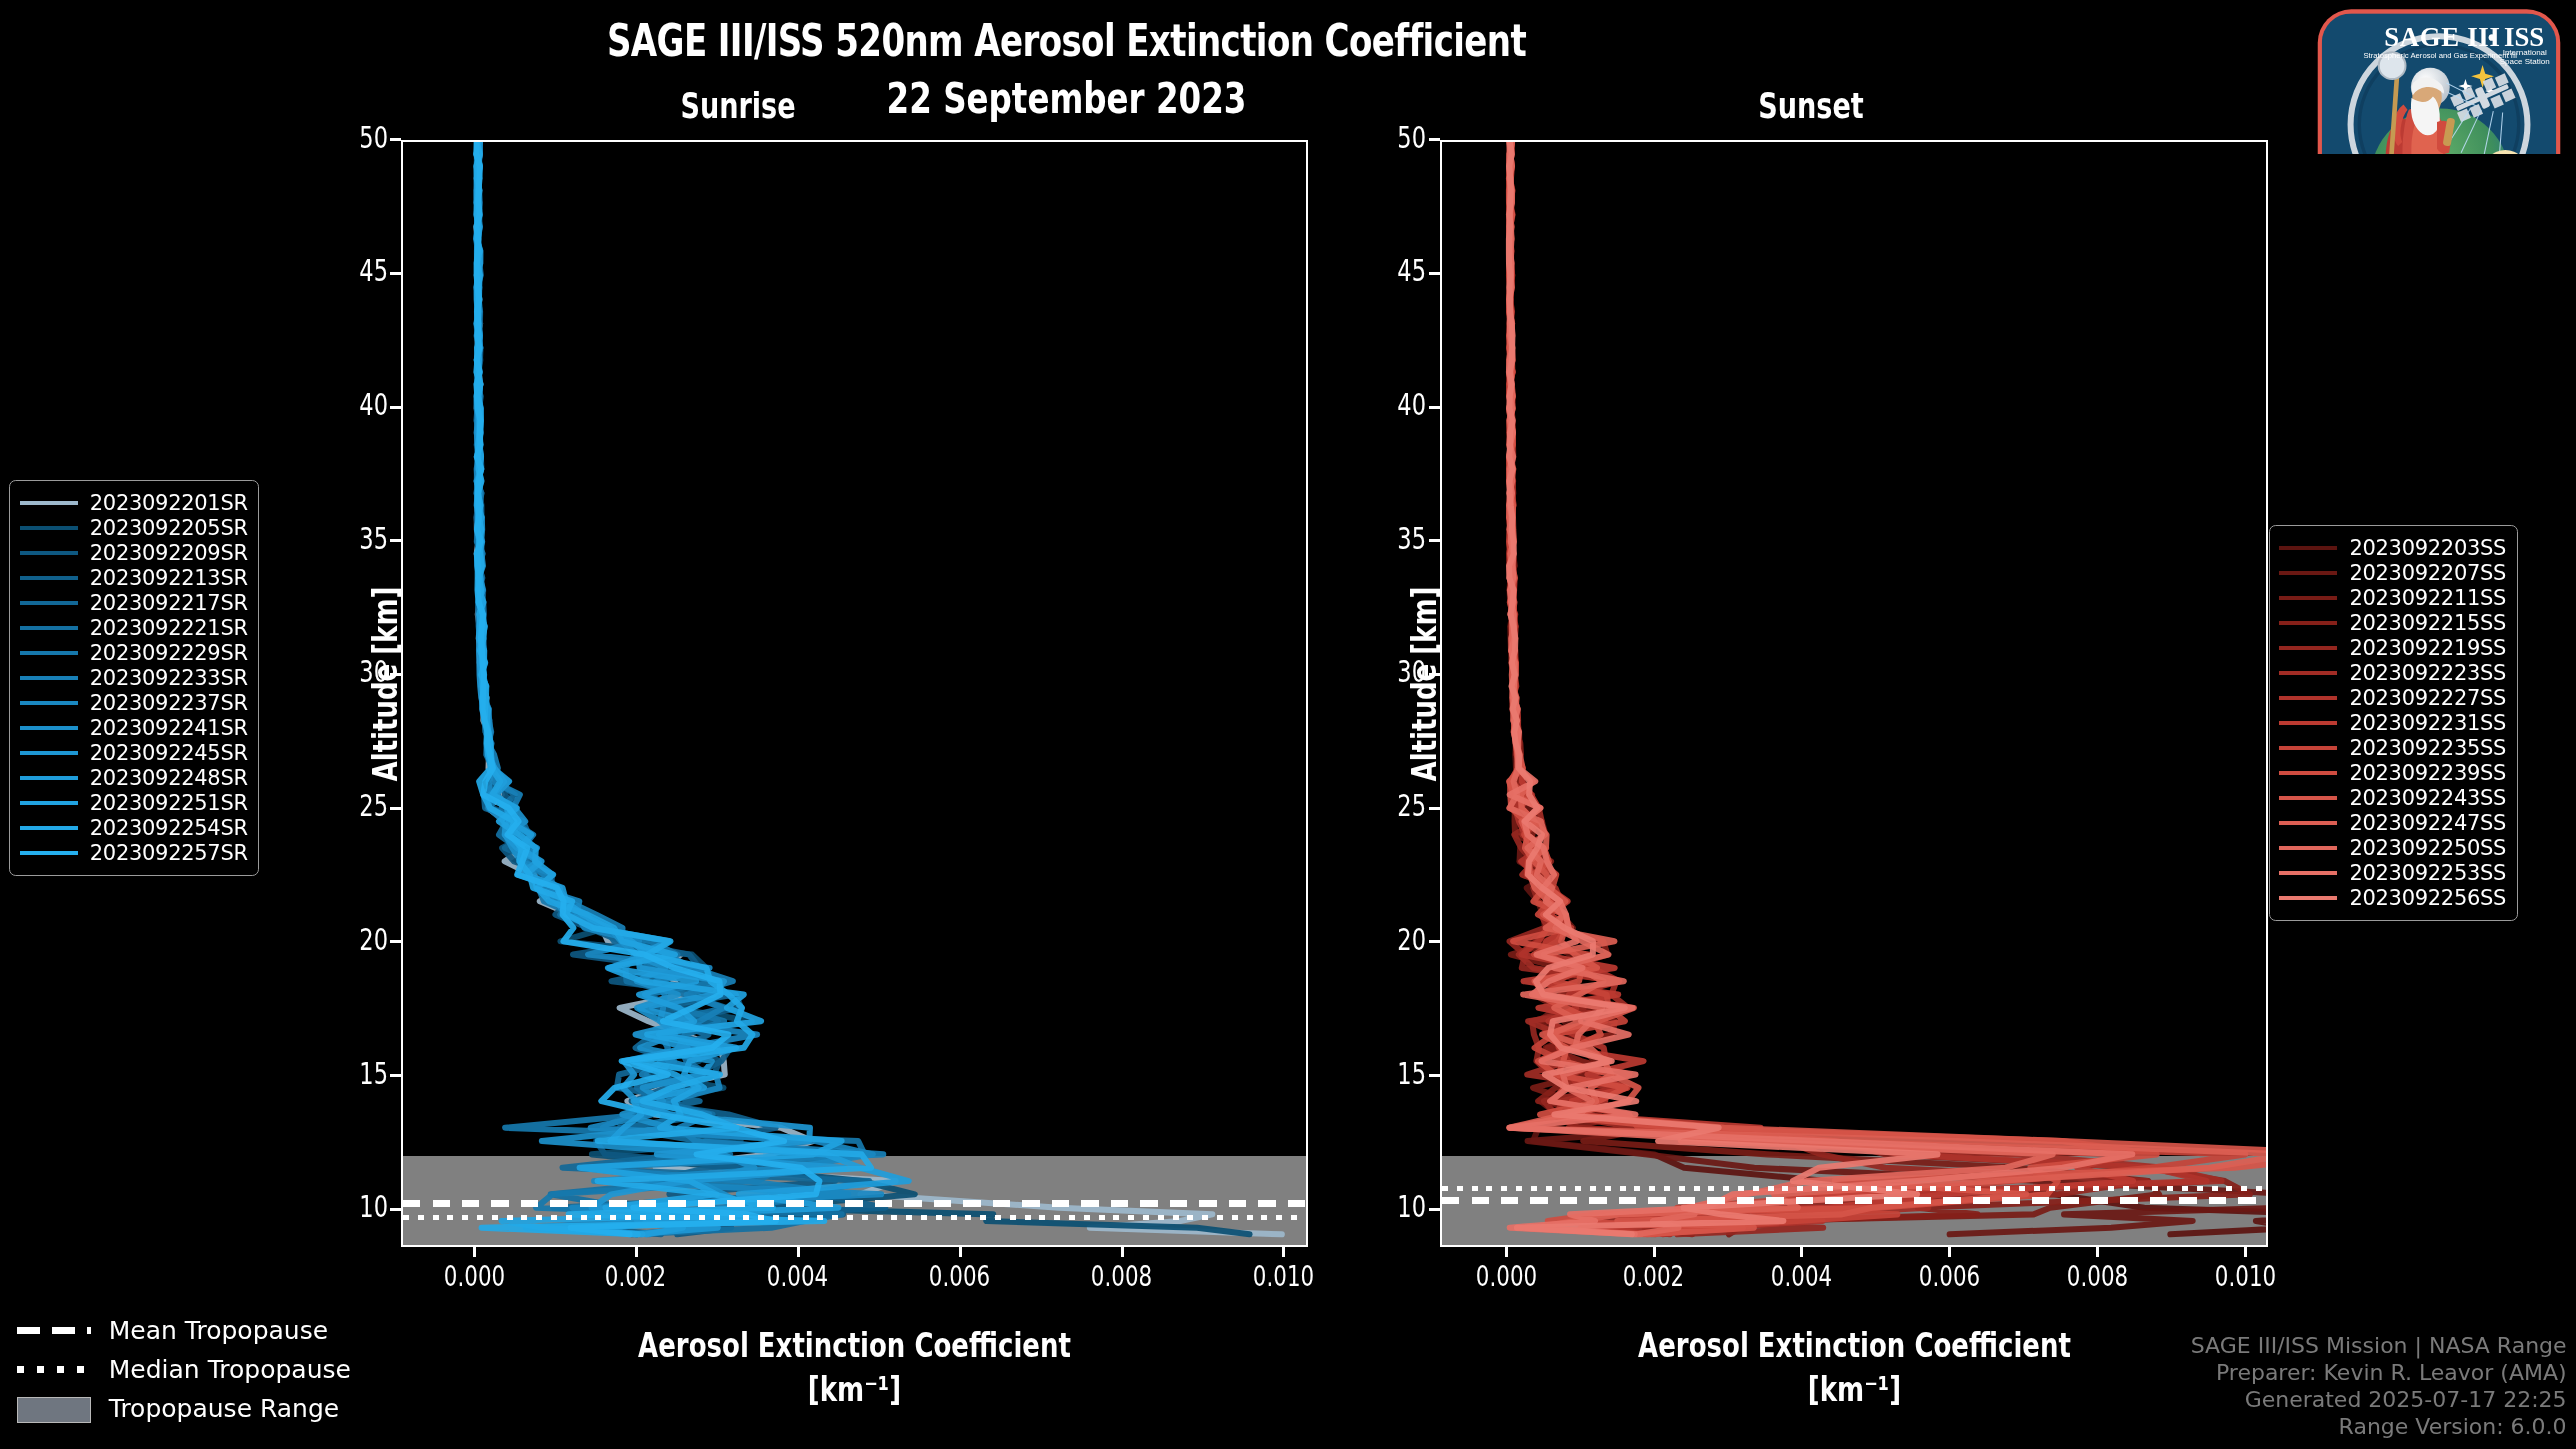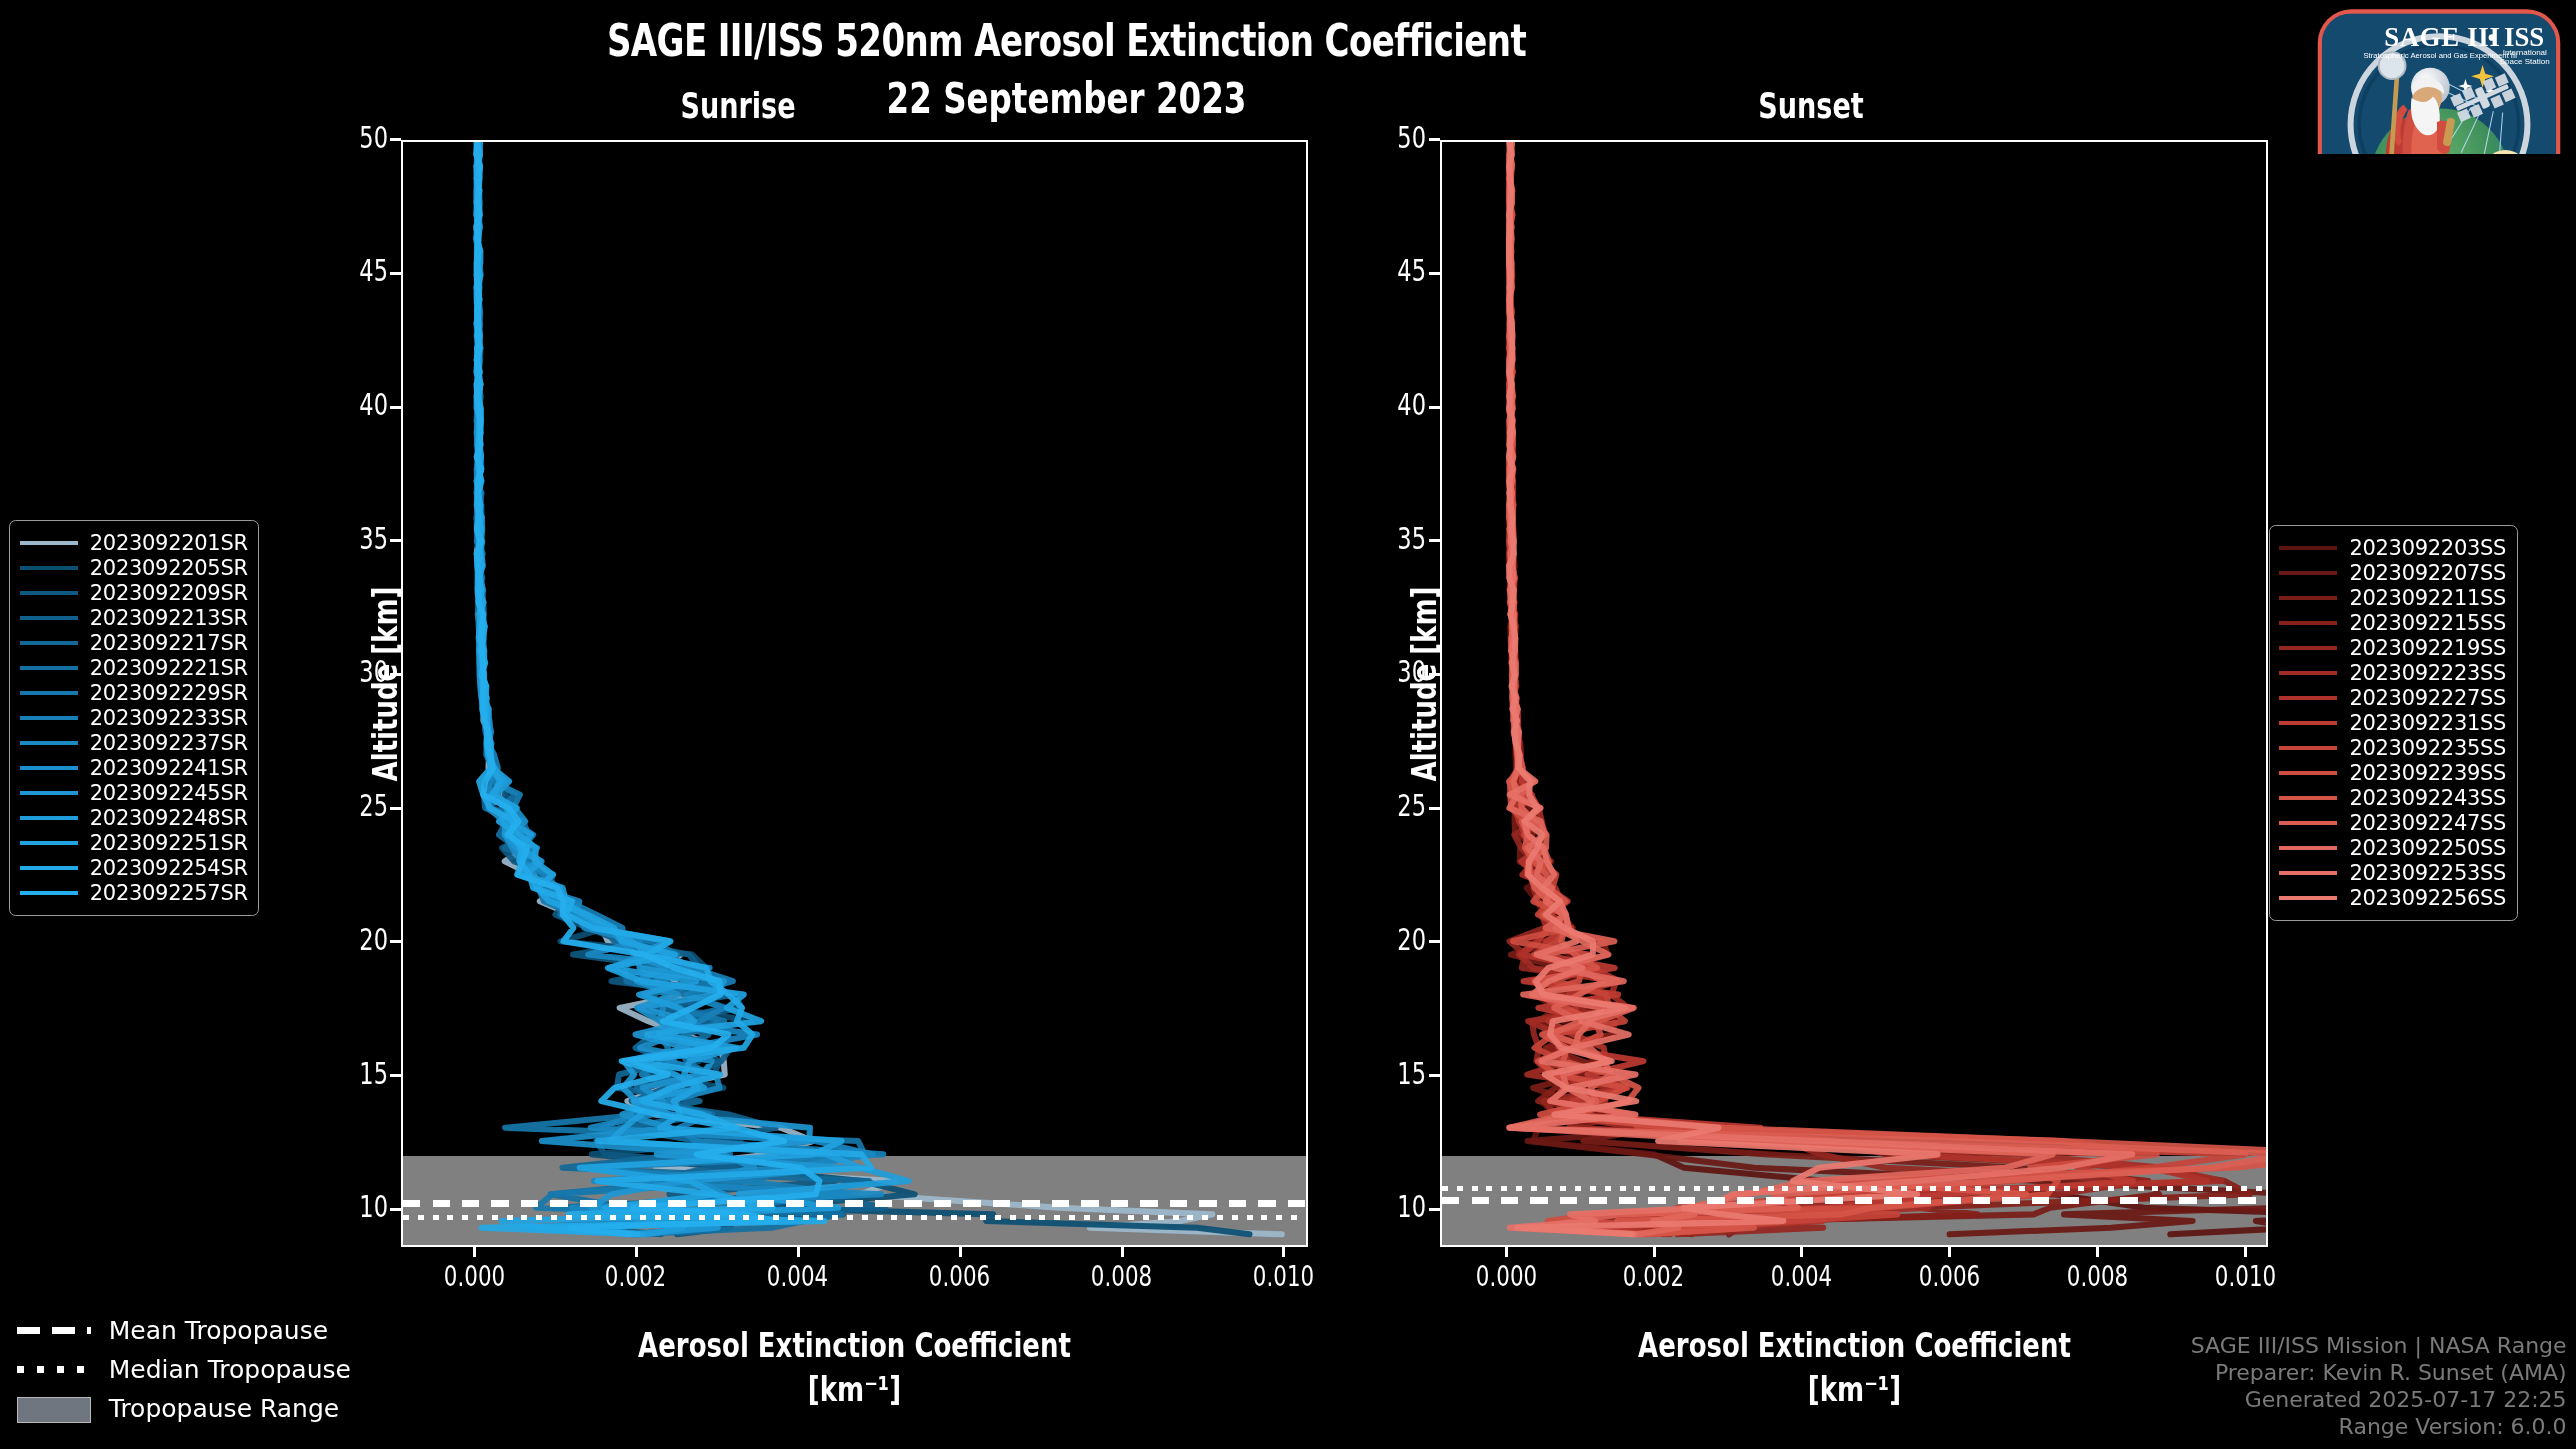--- a/index.html
+++ b/index.html
@@ -55,21 +55,21 @@
 
   .axis-label{position:absolute;text-align:center;font-size:34px;font-weight:bold;
      font-family:"DejaVu Sans Condensed","Liberation Sans",sans-serif;transform:scaleX(0.85);}
   .ylabel{position:absolute;font-size:34px;font-weight:bold;
      font-family:"DejaVu Sans Condensed","Liberation Sans",sans-serif;
      transform:rotate(-90deg) scaleX(0.85);transform-origin:center center;white-space:nowrap;}
 
   
   .series-legend{position:absolute;border:1.3px solid #9b9b9b;border-radius:6.7px;
       background:#000;padding:9.4px 10.7px 9.4px 9.4px;}
-  #legend-left{left:9.4px;top:520px;}
+  #legend-left{left:9.4px;top:480px;}
   #legend-right{left:2269px;top:504px;margin-top:21px;}
   .legend-row{display:flex;align-items:center;height:25px;}
   .legend-swatch{width:58px;height:4.7px;margin-right:12px;flex:0 0 auto;}
   .legend-text{font-size:21px;color:#fff;white-space:nowrap;
      font-family:"DejaVu Sans","Liberation Sans",sans-serif;letter-spacing:-0.3px;}
 
   
   #tropo-legend{left:17.4px;top:1311px;}
   .tl-row{display:flex;align-items:center;height:39px;}
   .tl-key{width:74px;height:14.8px;margin-right:17.4px;flex:0 0 auto;position:relative;}
@@ -464,17 +464,17 @@
   <div class="tl-row">
     <div class="tl-key">
         <div class="tl-box"></div>
       </div>
     <div class="tl-text">Tropopause Range</div>
   </div>
 </div>
 
 <div class="abs" id="footer">
   <div>SAGE III/ISS Mission | NASA Range</div>
-  <div>Preparer: Kevin R. Sunset (AMA)</div>
+  <div>Preparer: Kevin R. Leavor (AMA)</div>
   <div>Generated 2025-07-17 22:25</div>
   <div>Range Version: 6.0.0</div>
 </div>
 
 
 </body></html>

